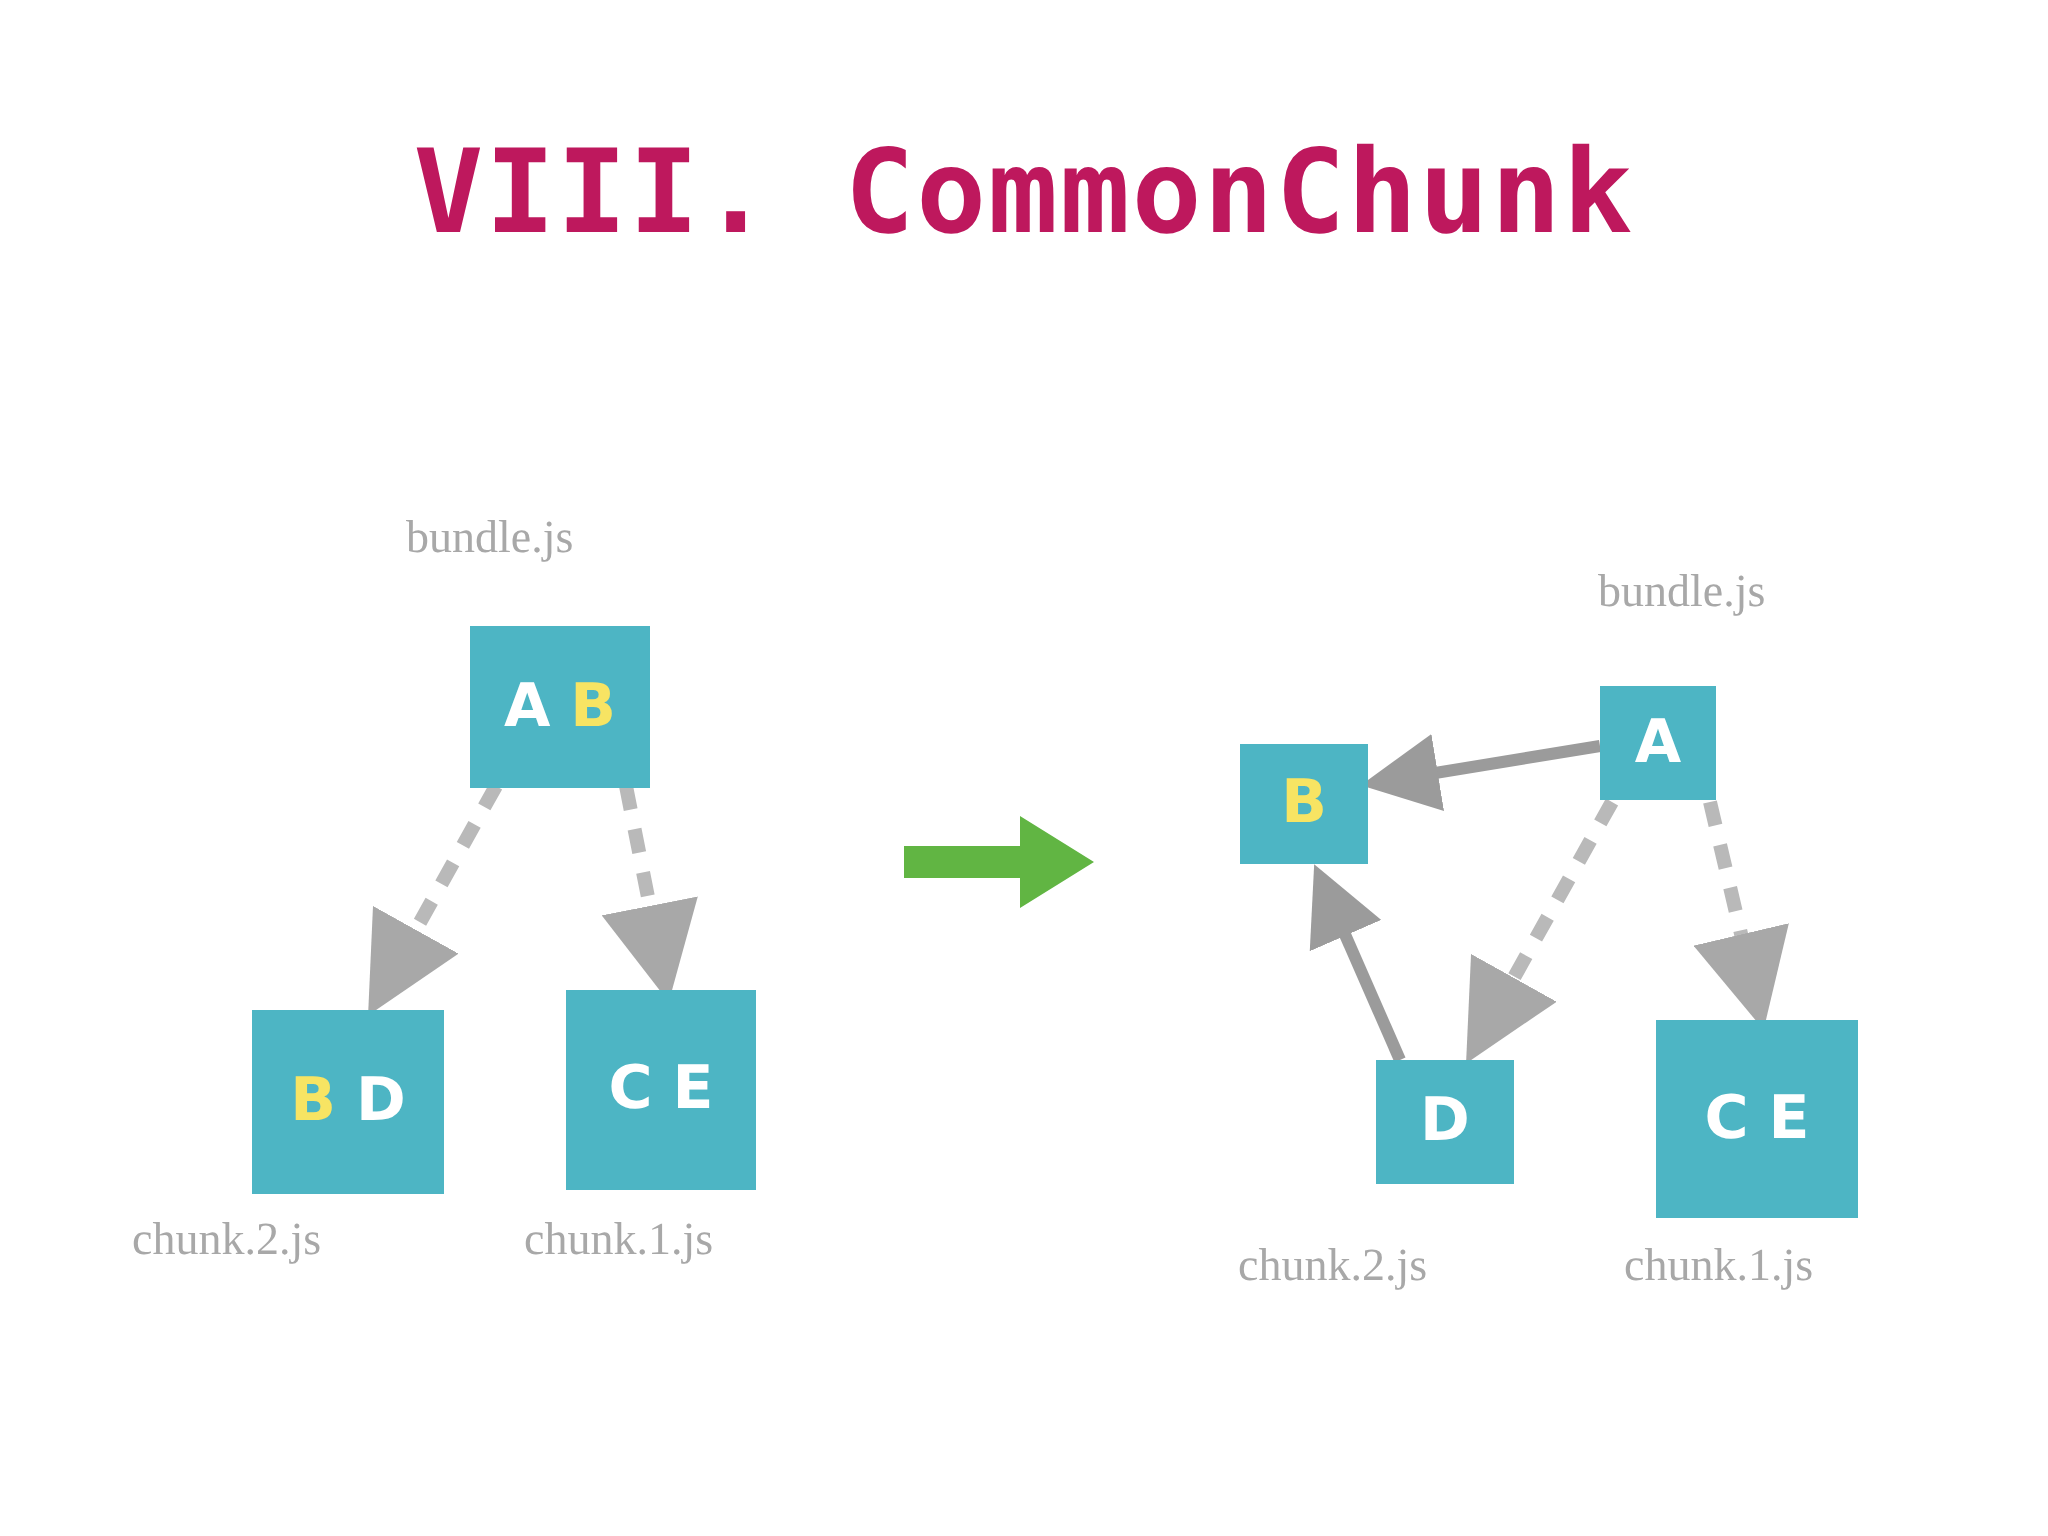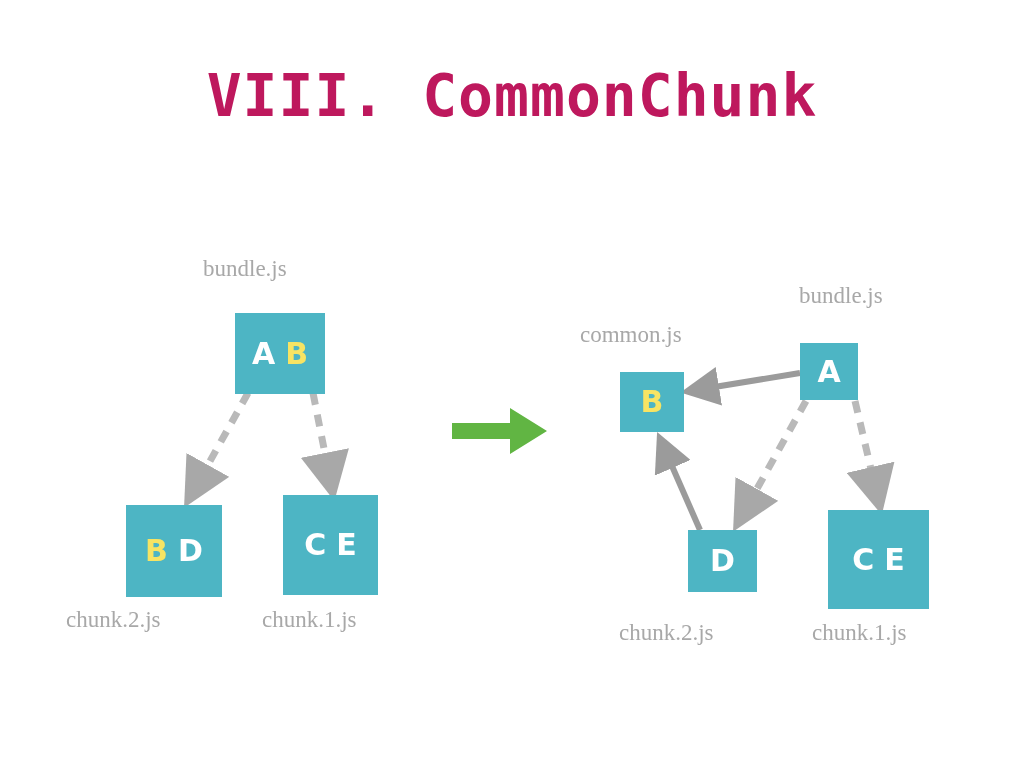--- a/index.html
+++ b/index.html
@@ -134,21 +134,20 @@
   <div class="file-label" style="left: 66px; top: 607px;">chunk.2.js</div>
 
   <div class="file-label" style="left: 262px; top: 607px;">chunk.1.js</div>
 
   <svg class="green-arrow" viewBox="0 0 96 52" xmlns="http://www.w3.org/2000/svg">
     <path d="M 0 18 L 58 18 L 58 3 L 95 26 L 58 49 L 58 34 L 0 34 Z" fill="#61b543"></path>
   </svg>
 
   <div class="file-label" style="left: 799px; top: 283px;">bundle.js</div>
 
-  <div class="file-label" style="left: 580px; top: 322px;">common.js</div>
 
   <div class="module-box" style="left: 620px; top: 372px; width: 64px; height: 60px;">
     <span class="module-letter letter-yellow">B</span>
   </div>
 
   <div class="module-box" style="left: 800px; top: 343px; width: 58px; height: 57px;">
     <span class="module-letter letter-white">A</span>
   </div>
 
   <div class="module-box" style="left: 688px; top: 530px; width: 69px; height: 62px;">

